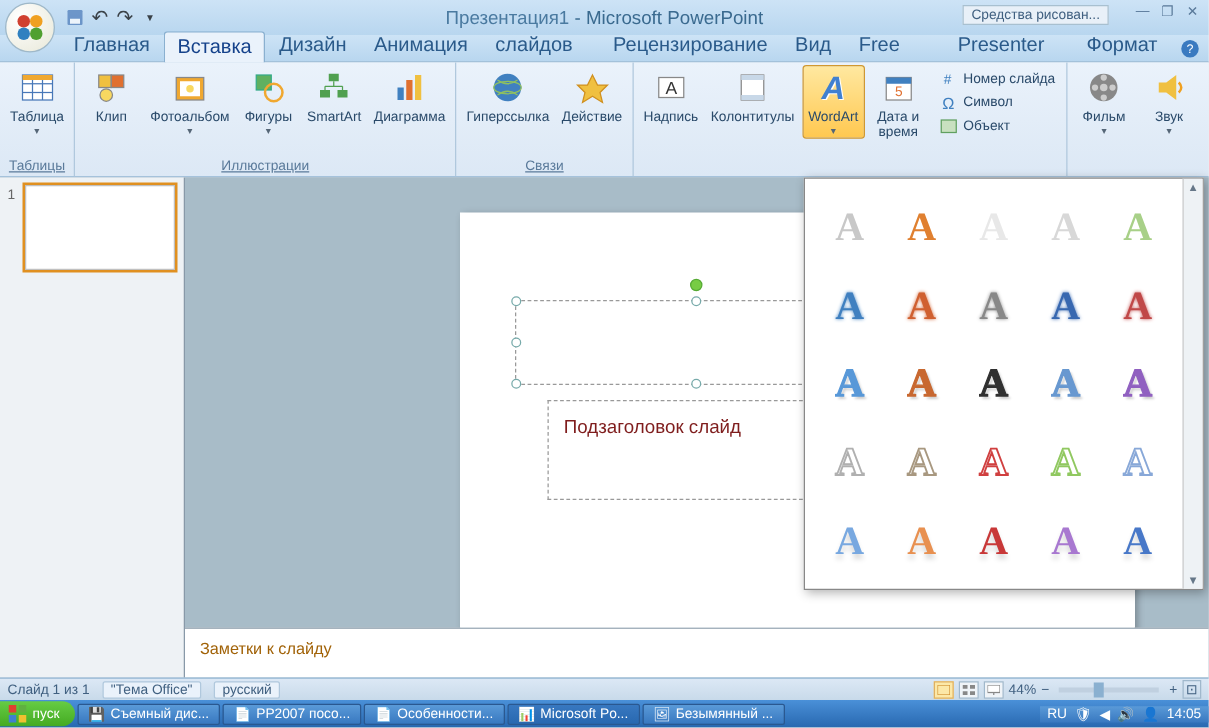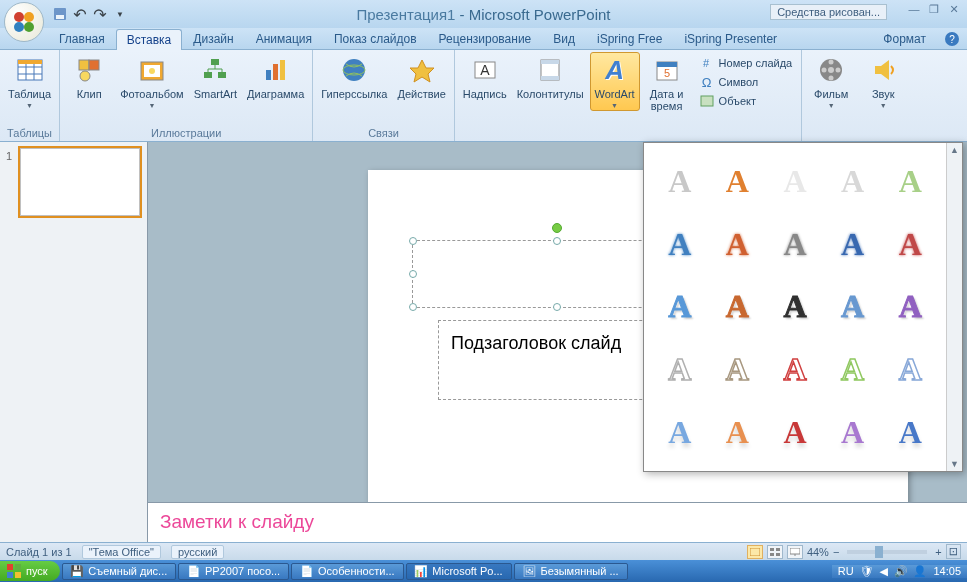--- a/index.html
+++ b/index.html
@@ -12,53 +12,53 @@
 .qat { margin-left: 52px; display: flex; gap: 4px; align-items:center; }
 .qat-item { width:16px;height:16px; display:flex;align-items:center;justify-content:center;opacity:.7; }
 .title-text { position:absolute; left:0;right:0;text-align:center; font-size:15px; color:#3a6a8f; pointer-events:none;}
 .title-text .docname { color:#4a7aa0;}
 .drawing-tools { position:absolute; right:80px; top:4px; background:#e8f0f8; border:1px solid #a8c0d0; padding:1px 6px; font-size:11px; color:#406080;}
 .win-controls { position:absolute; right:4px; top:2px; display:flex; gap:2px;}
 .win-controls span { width:18px;height:14px;display:flex;align-items:center;justify-content:center;color:#5a7a9a;font-size:11px;}
 
 
 .tabstrip { height: 22px; background: linear-gradient(#cde3f6,#b8d6ef); display:flex; align-items:flex-end; padding-left:48px; border-bottom:1px solid #8ab0d0;}
-.tab { padding:3px 10px 3px 10px; font-size:12px; color:#2a5a8a; cursor:pointer; border:1px solid transparent; border-bottom:none; border-radius:3px 3px 0 0;}
+.tab { padding:3px 10px 3px 10px; font-size:16px; color:#2a5a8a; cursor:pointer; border:1px solid transparent; border-bottom:none; border-radius:3px 3px 0 0;}
 .tab.active { background:#eaf2fb; border-color:#8ab0d0; color:#15428b; position:relative; top:1px;}
 .tab-format { margin-left:auto; margin-right:30px;margin-top:12px;}
 .help-icon { position:absolute; right:8px; top:32px; width:14px;height:14px; border-radius:50%; background:#3a7ac0; color:#fff; font-size:10px; display:flex;align-items:center;justify-content:center;}
 
 
 .ribbon { height:92px; background:linear-gradient(#eaf2fb,#dce8f5); border-bottom:1px solid #8ab0d0; display:flex;}
 .group { border-right:1px solid #b0c8dd; display:flex; flex-direction:column; justify-content:space-between; padding:2px 4px 1px 4px;}
 .group-items { display:flex; gap:2px; flex:1; align-items:flex-start;}
 .big-btn { display:flex; flex-direction:column; align-items:center; gap:2px; padding:2px 4px; font-size:11px; color:#2a4a6a; cursor:pointer; text-align:center; border-radius:3px; min-width:50px;}
 .big-btn.active { background:linear-gradient(#ffe8a0,#ffc850); border:1px solid #d09830; padding:1px 3px;}
 .big-btn .icon-box { width:32px; height:32px; display:flex;align-items:center;justify-content:center;}
 .big-btn .drop { font-size:7px; color:#567;}
-.group-label { font-size:11px; color:#5a7a9a; text-align:center; padding:1px 0;}
+.group-label { font-size:11px; color:#5a7a9a; text-align:center; padding:1px 0;text-decoration:underline;}
 .small-btns { display:flex; flex-direction:column; gap:1px; font-size:11px; color:#2a4a6a; padding:2px;}
 .small-btn { display:flex; align-items:center; gap:4px; padding:1px 3px; cursor:pointer;}
 .sm-icon { width:16px;height:16px; display:flex;align-items:center;justify-content:center;}
 
 
 .workspace { position:absolute; left:0; right:0; top:142px; bottom:40px; display:flex; background:#a8bcc8;}
 .thumb-panel { width:148px; background:#eef2f5; border-right:1px solid #8899a8; padding:6px; overflow:auto;}
 .thumb { width:120px; height:68px; background:#fff; border:1px solid #c0c0c0; margin-left:14px;}
 .thumb.selected { outline:2px solid #e09020;}
 .thumb-num { float:left; font-size:11px; color:#666; margin-top:2px;}
 .slide-area { flex:1; position:relative; background:#a8bcc8; display:flex; flex-direction:column;}
 .slide-canvas { flex:1; position:relative; overflow:hidden;}
 .slide { position:absolute; left:220px; top:28px; width:540px; height:400px; background:#fff; box-shadow:2px 2px 6px rgba(0,0,0,.3);}
 .placeholder { position:absolute; border:1.5px dashed #999; }
 .ph1 { left:44px; top:70px; width:290px; height:68px;}
-.ph2 { left:70px; top:150px; width:330px; height:80px; padding:12px; font-size:18px; color:#000000;}
+.ph2 { left:70px; top:150px; width:330px; height:80px; padding:12px; font-size:15px; color:#7f1d1d;}
 .sel-handle { position:absolute; width:8px;height:8px;background:#fff;border:1px solid #7aa; border-radius:50%;}
 .rot-handle { position:absolute; width:10px;height:10px;background:#7c4;border:1px solid #5a3;border-radius:50%; left:50%; top:-18px; transform:translateX(-50%);}
-.notes { height:40px; background:#fff; border-top:1px solid #8899a8; padding:8px 12px; font-size:19px; color:#ec4899;}
+.notes { height:40px; background:#fff; border-top:1px solid #8899a8; padding:8px 12px; font-size:13px; color:#a16207;}
 
 
 .wordart-popup { position:absolute; right:4px; top:142px; width:320px; height:330px; background:#fff; border:1px solid #888; box-shadow:2px 2px 8px rgba(0,0,0,.3); z-index:20; display:flex;}
 .wa-grid { flex:1; display:grid; grid-template-columns:repeat(5,1fr); grid-template-rows:repeat(5,1fr); gap:2px; padding:8px;}
 .wa-cell { display:flex; align-items:center; justify-content:center; cursor:pointer;}
 .wa-cell span { font-size:32px; font-weight:bold; font-family:Georgia,serif;}
 .wa-scroll { width:16px; background:#eef2f5; border-left:1px solid #ccc; display:flex;flex-direction:column;justify-content:space-between;align-items:center; font-size:9px; color:#678;}
 .wa-scroll div{padding:2px;cursor:pointer;}
 
 
@@ -160,20 +160,30 @@
         </div>
       <div class="big-btn">
           <div class="icon-box">
             <svg width="28" height="28">
               <rect x="3" y="6" width="22" height="18" fill="#f0a830" stroke="#888"></rect>
               <rect x="6" y="9" width="16" height="12" fill="#fff"></rect>
               <circle cx="14" cy="15" r="3" fill="#f8d860"></circle>
             </svg>
           </div>
           <span>Фотоальбом</span>
+          <span class="drop">▼</span>
+        </div>
+      <div class="big-btn">
+          <div class="icon-box">
+            <svg width="28" height="28">
+              <rect x="4" y="4" width="12" height="12" fill="#60b060" stroke="#3a8"></rect>
+              <circle cx="18" cy="18" r="7" fill="none" stroke="#f0a830" stroke-width="2"></circle>
+            </svg>
+          </div>
+          <span>Фигуры</span>
           <span class="drop">▼</span>
         </div>
       <div class="big-btn">
           <div class="icon-box">
             <svg width="28" height="28">
               <rect x="10" y="3" width="8" height="6" fill="#50a050"></rect>
               <rect x="3" y="16" width="8" height="6" fill="#50a050"></rect>
               <rect x="17" y="16" width="8" height="6" fill="#50a050"></rect>
               <line x1="14" y1="9" x2="14" y2="13" stroke="#50a050"></line>
               <line x1="7" y1="16" x2="7" y2="13" stroke="#50a050"></line>

